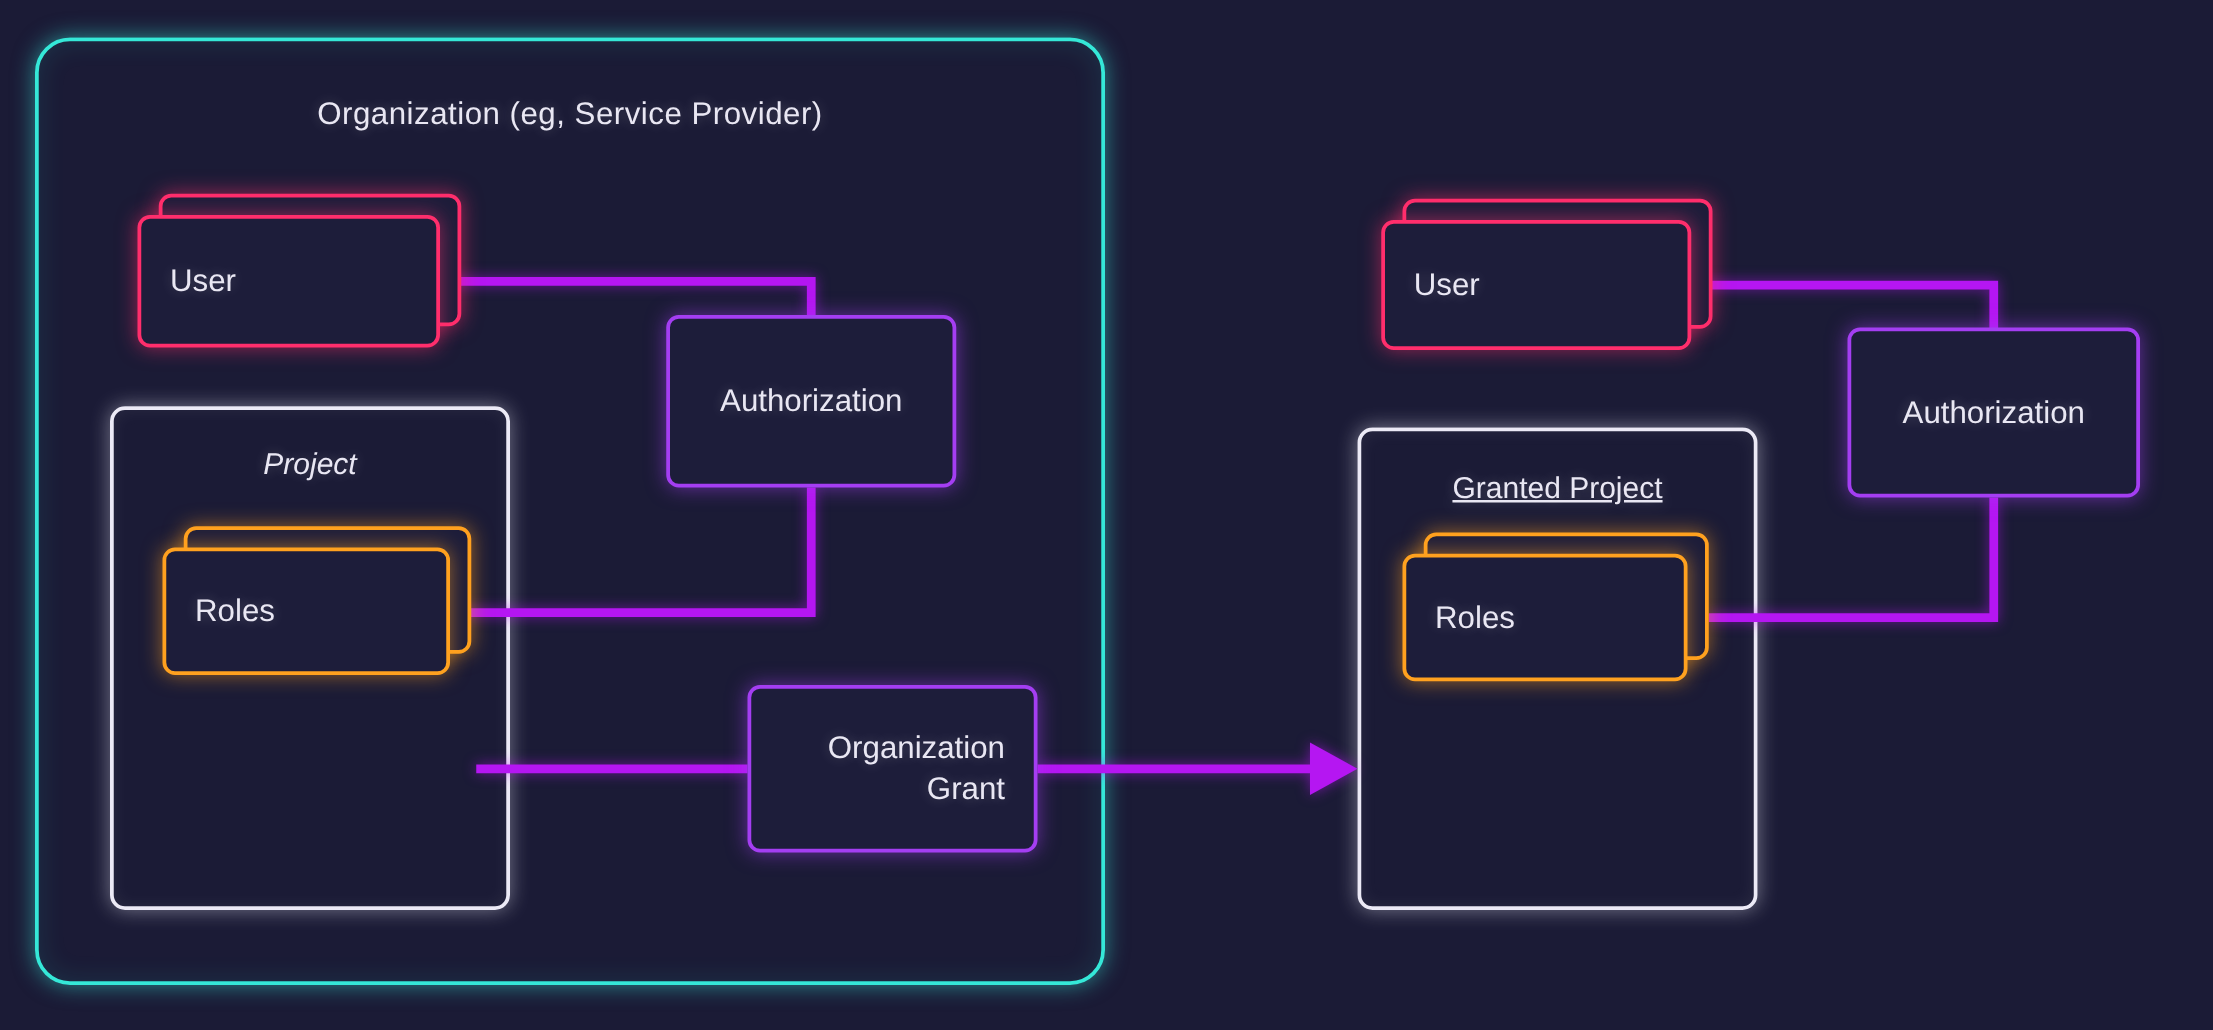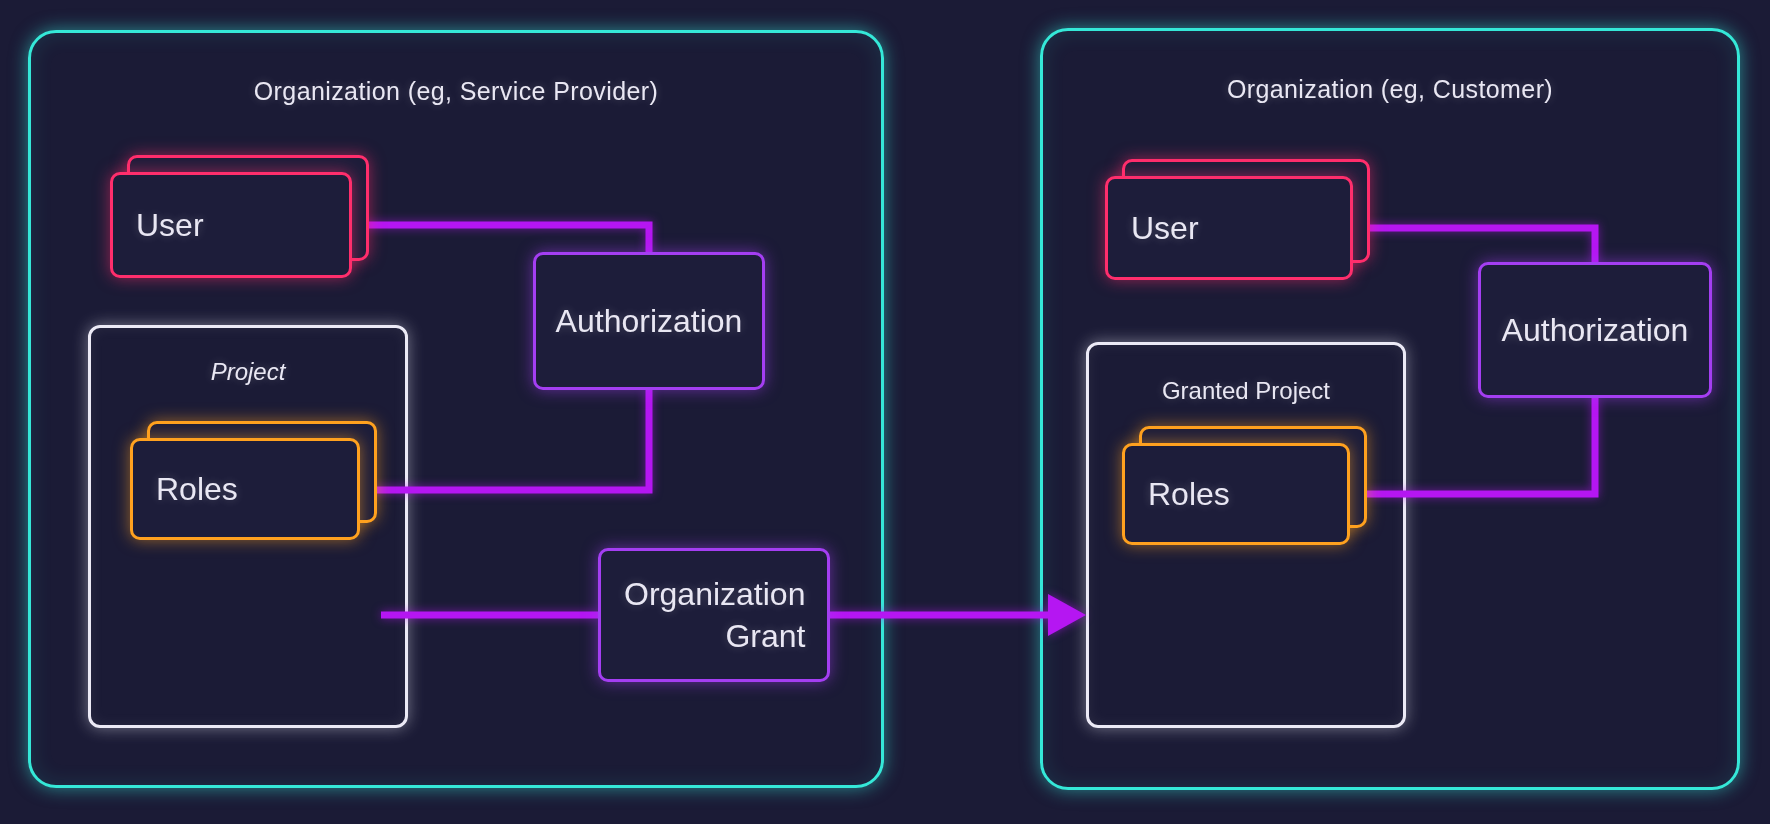--- a/index.html
+++ b/index.html
@@ -35,21 +35,21 @@
     box-shadow: 0 0 16px rgba(236,234,246,.45), inset 0 0 14px rgba(236,234,246,.07);
   }
   .project-left  { left:88px;  top:325px; width:320px; height:403px; }
   .project-right { left:1086px; top:342px; width:320px; height:386px; }
   .container-title {
     position:absolute; left:0; width:100%;
     text-align:center; font-size:24px;
     text-shadow:0 0 10px rgba(255,255,255,.22);
   }
   .project-left  .container-title { top:30px;font-style:italic; }
-  .project-right .container-title { top:32px; }
+  .project-right .container-title { top:32px;text-decoration:underline; }
 
   
   svg.connectors {
     position:absolute; left:0; top:0; z-index:3;
     filter: drop-shadow(0 0 5px rgba(181,22,242,.55));
   }
   .wire { fill:none; stroke: var(--connector, #b516f2); stroke-width:7; }
   .arrowhead { fill: var(--connector, #b516f2); stroke:none; }
 
   
@@ -57,42 +57,39 @@
   .card {
     position:absolute; inset:0;
     background:#1d1d3a;
     border:3px solid;
     border-radius:10px;
   }
   .card.back { transform:translate(17px,-17px); }
   .node-label {
     position:absolute; inset:0; z-index:2;
     display:flex; align-items:center;
-    padding:0 26px; font-size:32px; line-height:1.32;
+    padding:0 26px; font-size:25px; line-height:1.32;
     text-shadow:0 0 10px rgba(255,255,255,.22);
   }
   .node-label.centered { justify-content:center; padding:0 26px; text-align:left; }
 
   .pink   .card { border-color: var(--user-border, #ff2e6c);          box-shadow:0 0 16px rgba(255,46,108,.55); }
   .purple .card { border-color: var(--authorization-border, #a43ef2); box-shadow:0 0 16px rgba(164,62,242,.55); }
   .orange .card { border-color: var(--roles-border, #ffa11f);         box-shadow:0 0 16px rgba(255,161,31,.55); }
   .white  .card { border-color: var(--container-border, #eceaf6);     box-shadow:0 0 14px rgba(236,234,246,.5); }
 </style>
 </head>
 <body>
 
 <div class="stage">
 
   <div class="org org-left">
     <div class="org-title">Organization (eg, Service Provider)</div>
   </div>
 
-  <div class="org org-right">
-    <div class="org-title">Organization (eg, Customer)</div>
-  </div>
 
   <div class="container project-left">
     <div class="container-title">Project</div>
   </div>
 
   <div class="container project-right">
     <div class="container-title">Granted Project</div>
   </div>
 
   <svg class="connectors" width="1770" height="824">

